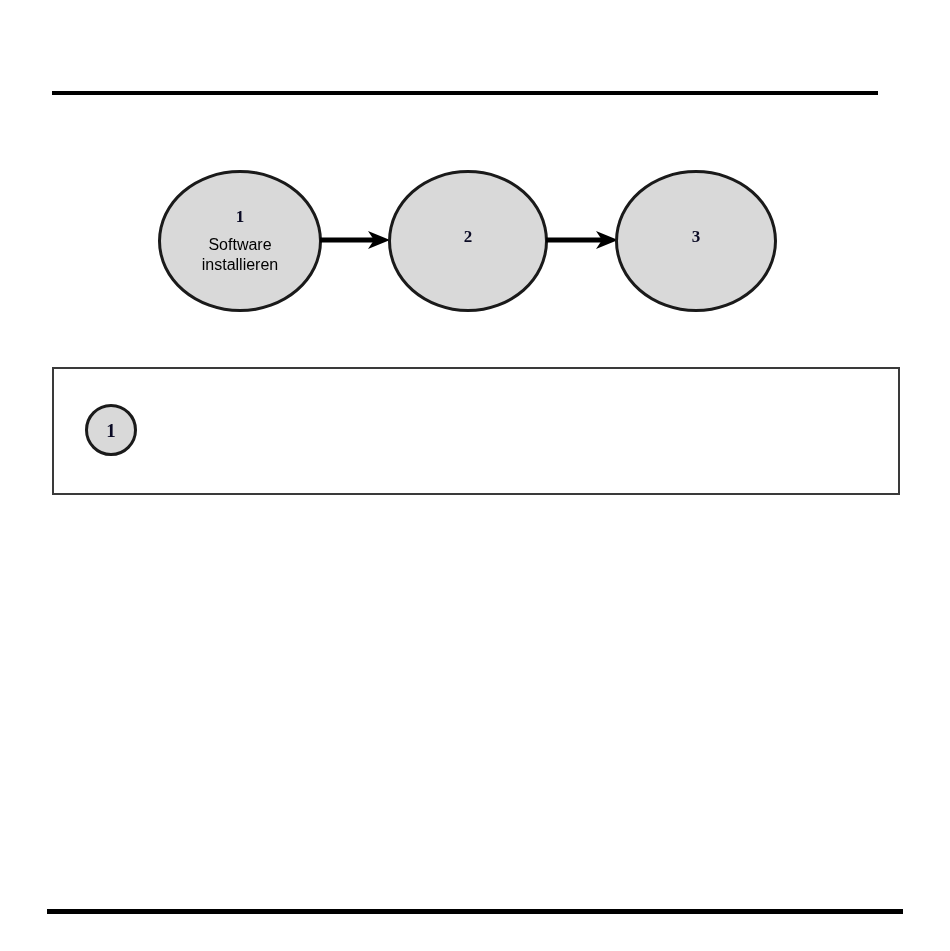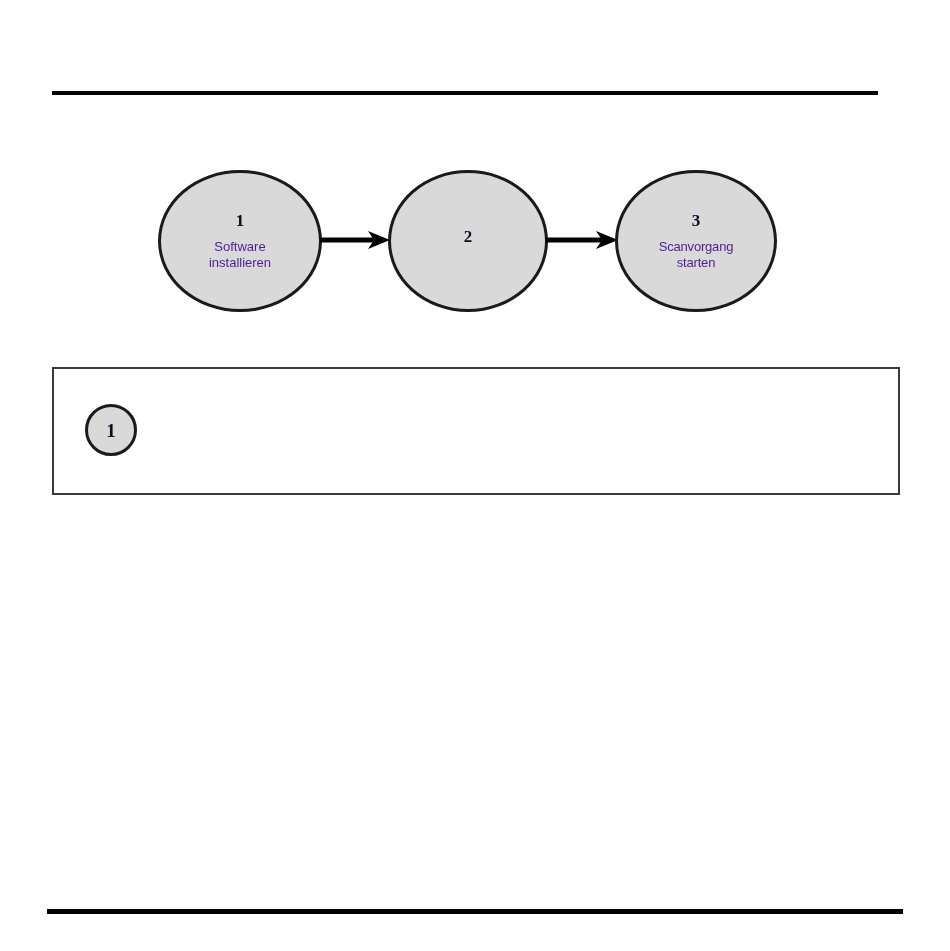--- a/index.html
+++ b/index.html
@@ -64,22 +64,22 @@
     font-family: "Liberation Serif", serif;
     font-weight: bold;
     font-size: 17px;
     color: #0b0b25;
     line-height: 1;
     margin-bottom: 10px;
   }
 
   .node-label {
     font-family: "Liberation Sans", sans-serif;
-    font-size: 13px;
-    color: #4c1d95;
+    font-size: 16px;
+    color: #000000;
     line-height: 1.22;
     text-align: center;
     white-space: nowrap;
   }
 
   .node-1 { left: 158px; top: 170px; width: 164px; height: 142px; }
   .node-2 { left: 388px; top: 170px; width: 160px; height: 142px; }
   .node-3 { left: 615px; top: 170px; width: 162px; height: 142px; }
 
   .node-3 .node-label { letter-spacing: -0.2px; }
@@ -158,24 +158,20 @@
 
     <div class="arrow arrow-2">
       <svg width="76" height="26" viewBox="0 0 76 26" aria-hidden="true">
         <line x1="2" y1="13" x2="60" y2="13" stroke="#000000" stroke-width="5"></line>
         <polygon points="52,4 74,13 52,22 58,13" fill="#000000"></polygon>
       </svg>
     </div>
 
     <div class="node node-3">
       <div class="node-num">3</div>
-      <div class="node-label">
-        <span>Scanvorgang</span><br>
-        <span>starten</span>
-      </div>
     </div>
 
   </div>
 
   <div class="callout-box"></div>
 
   <div class="step-bullet">
     <span class="step-bullet-num">1</span>
   </div>
 

